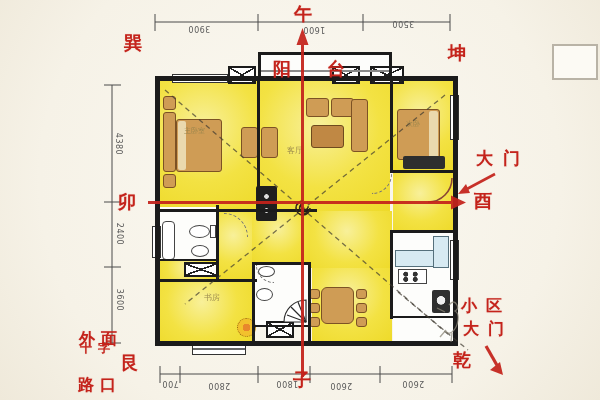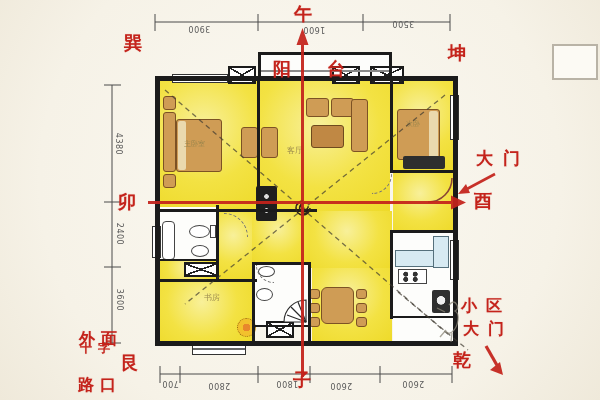--- a/index.html
+++ b/index.html
@@ -122,21 +122,21 @@
   <div class="wall" style="left:390px;top:78px;width:3px;height:95px;"></div>
   <div class="wall" style="left:390px;top:170px;width:66px;height:3px;"></div>
   <div class="wall" style="left:390px;top:230px;width:3px;height:89px;"></div>
   <div class="wall" style="left:390px;top:230px;width:66px;height:3px;"></div>
   <div class="wall" style="left:390px;top:316px;width:66px;height:2px;"></div>
 
   <div class="arc" style="left:224px;top:213px;width:24px;height:24px;border-radius:0 100% 0 0;border-left:none;border-bottom:none;"></div>
   <div class="arc" style="left:372px;top:174px;width:20px;height:20px;border-radius:0 0 100% 0;border-left:none;border-top:none;"></div>
   <div class="arc" style="left:256px;top:265px;width:18px;height:18px;border-radius:0 0 0 100%;border-right:none;border-top:none;"></div>
 
-  <div class="roomlbl" style="left:184px;top:141px;">主卧室</div>
+  <div class="roomlbl" style="left:184px;top:128px;">主卧室</div>
   <div class="roomlbl" style="left:287px;top:147px;font-size:8px;">客厅</div>
   <div class="roomlbl" style="left:406px;top:121px;">次卧</div>
   <div class="roomlbl" style="left:204px;top:294px;font-size:8px;">书房</div>
 
   <svg width="600" height="400" viewBox="0 0 600 400">
 
     <g stroke="#4a4a4a" stroke-width="1">
       <line x1="155" y1="22" x2="450" y2="22"></line>
       <line x1="155" y1="14" x2="155" y2="31"></line>
         <line x1="258" y1="14" x2="258" y2="31"></line>

